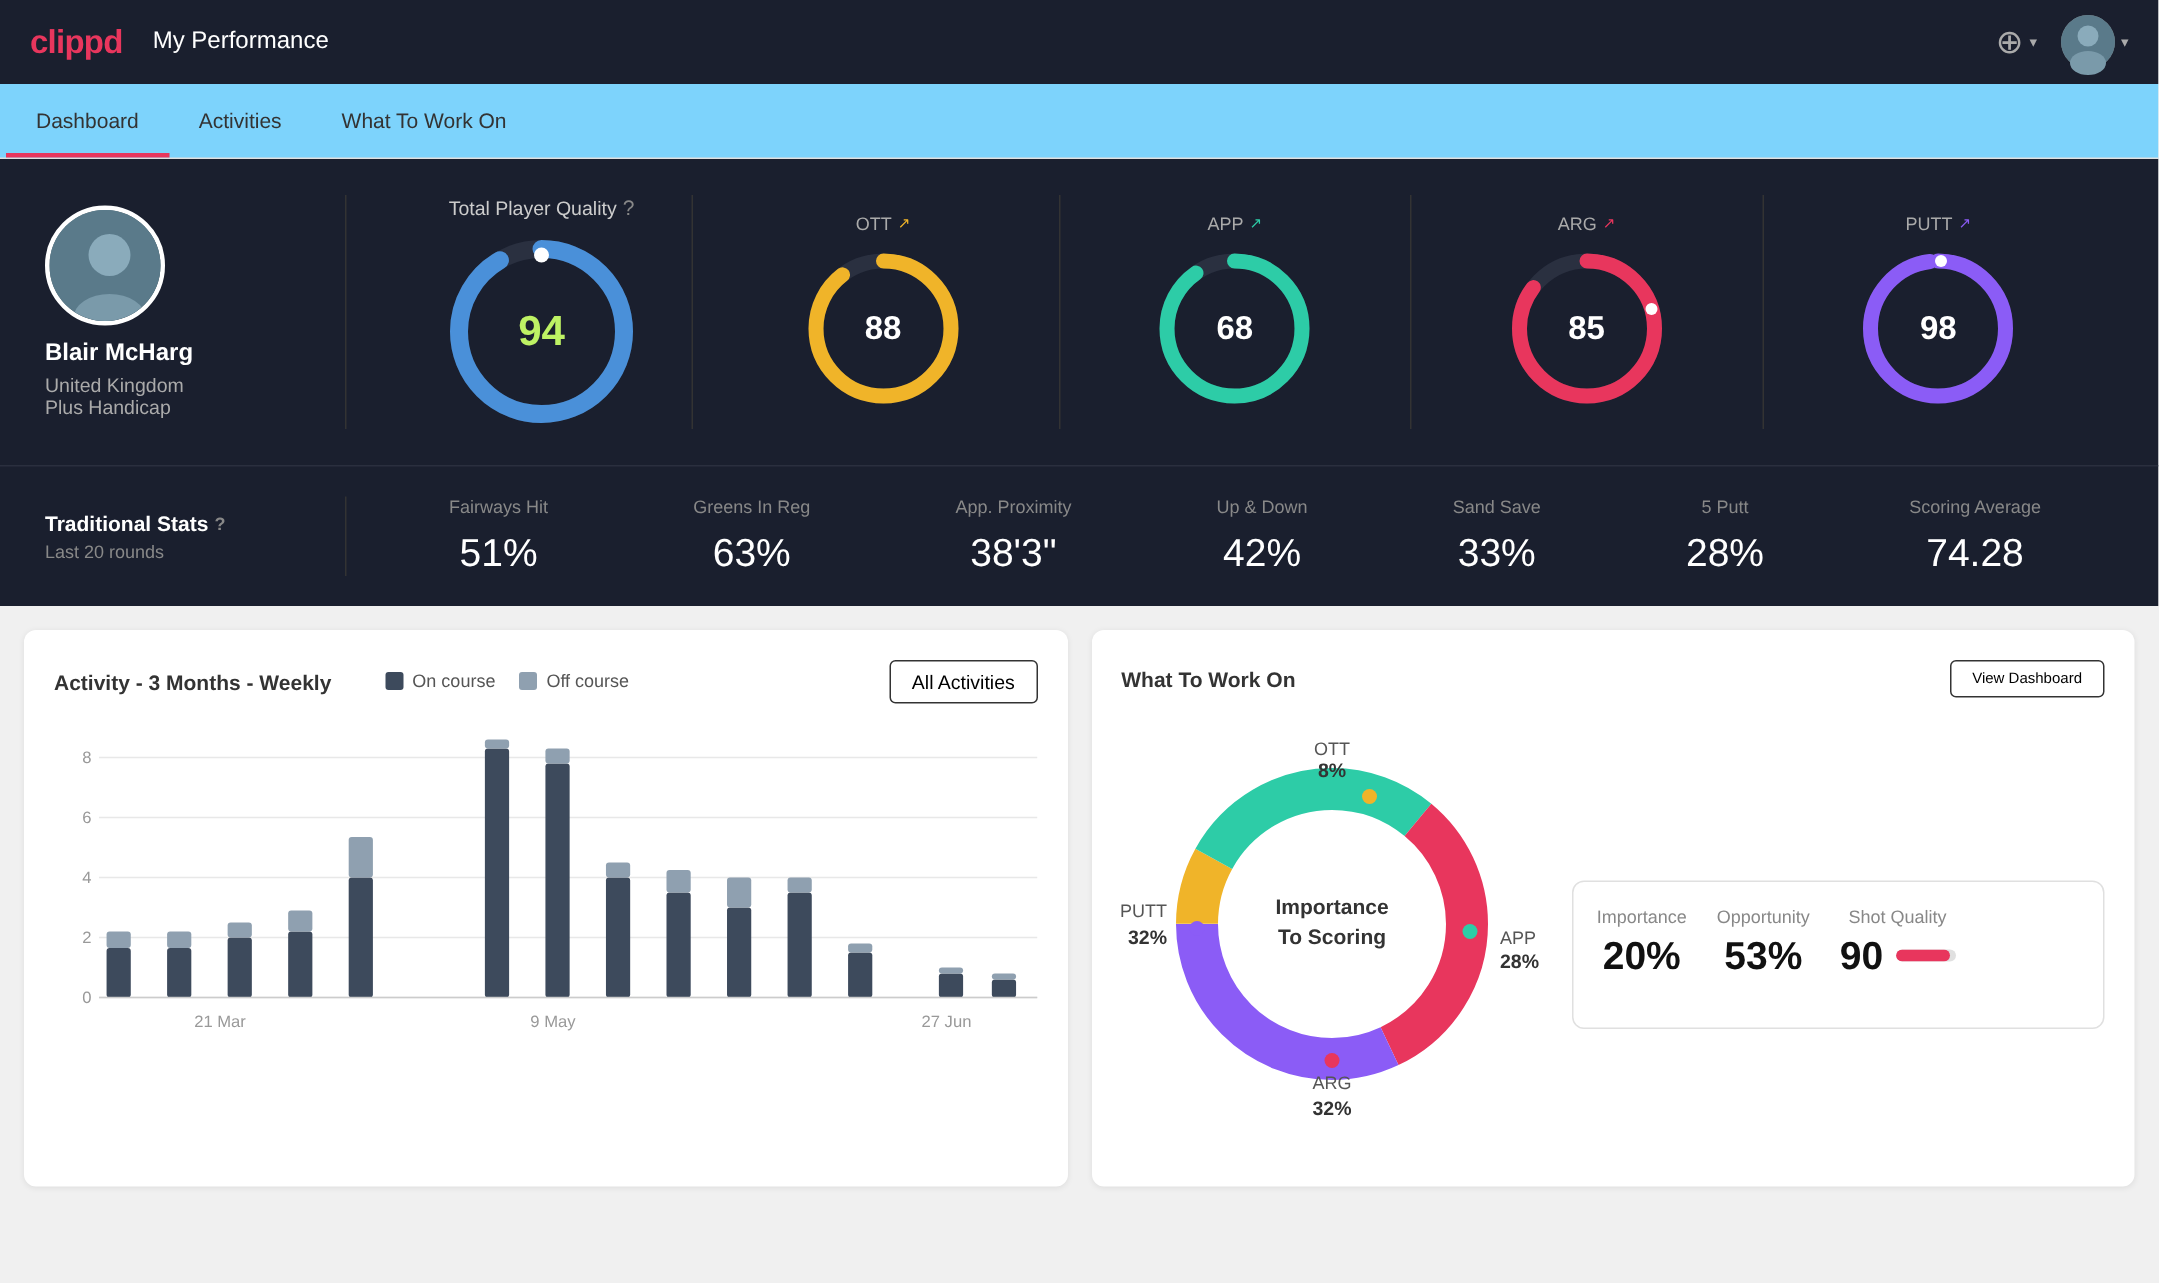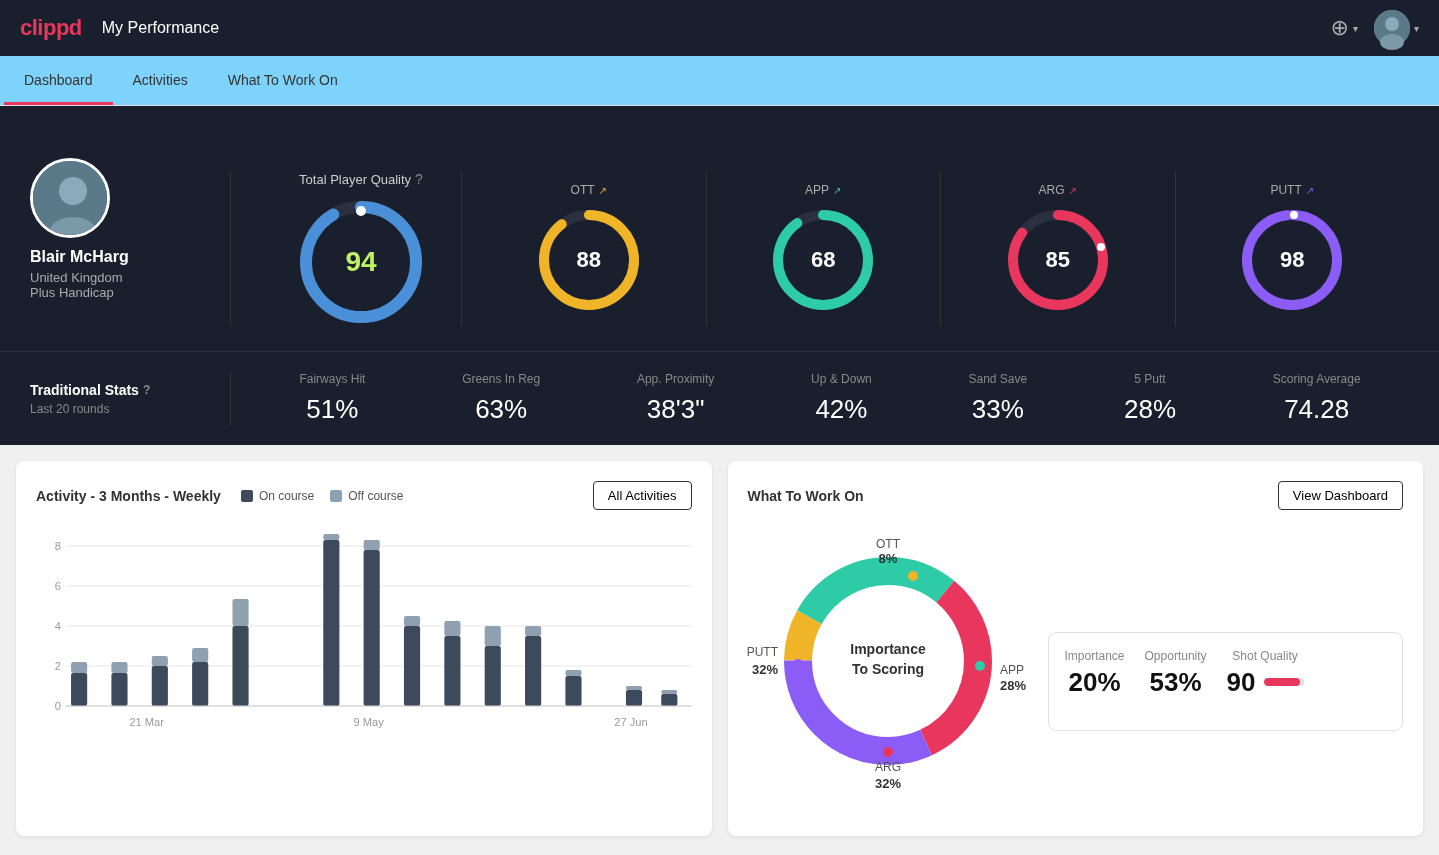--- a/index.html
+++ b/index.html
@@ -77,21 +77,20 @@
     .player-name { color: #ffffff; font-size: 16px; font-weight: 700; margin-bottom: 4px; }
     .player-country { color: #aaa; font-size: 13px; }
     .player-handicap { color: #aaa; font-size: 13px; }
 
     .stats-section {
       display: flex;
       flex: 1;
       border-left: 1px solid #333;
       padding-left: 30px;
       gap: 0;
-      margin-top: 41px;
     }
     .total-quality {
       display: flex;
       flex-direction: column;
       align-items: center;
       min-width: 200px;
     }
     .total-quality-label {
       color: #ccc;
       font-size: 13px;
@@ -206,21 +205,21 @@
       background: #ffffff;
       border-radius: 8px;
       padding: 20px;
       flex: 1;
       box-shadow: 0 1px 4px rgba(0,0,0,0.08);
     }
     .view-dashboard-btn {
       border: 1px solid #333;
       background: white;
       padding: 6px 14px;
-      font-size: 13px;
+      font-size: 10px;
       cursor: pointer;
       border-radius: 4px;
     }
 
     
     .work-content { display: flex; gap: 20px; align-items: center; }
 
     
     .info-panel {
       border: 1px solid #e0e0e0;
@@ -405,21 +404,21 @@
       <div class="trad-stat-label">Scoring Average</div>
       <div class="trad-stat-value">74.28</div>
     </div>
   </div>
 </div>
 
 <div class="bottom-section">
 
   <div class="chart-card">
     <div class="card-header">
-      <div style="display:flex;align-items:center;gap:20px;">
+      <div style="display:flex;align-items:flex-start;gap:36px;">
         <span class="card-title">Activity - 3 Months - Weekly</span>
         <div class="legend">
           <div class="legend-item">
             <div class="legend-dot" style="background:#3d4a5c;"></div>
             <span>On course</span>
           </div>
           <div class="legend-item">
             <div class="legend-dot" style="background:#8fa0b0;"></div>
             <span>Off course</span>
           </div>

